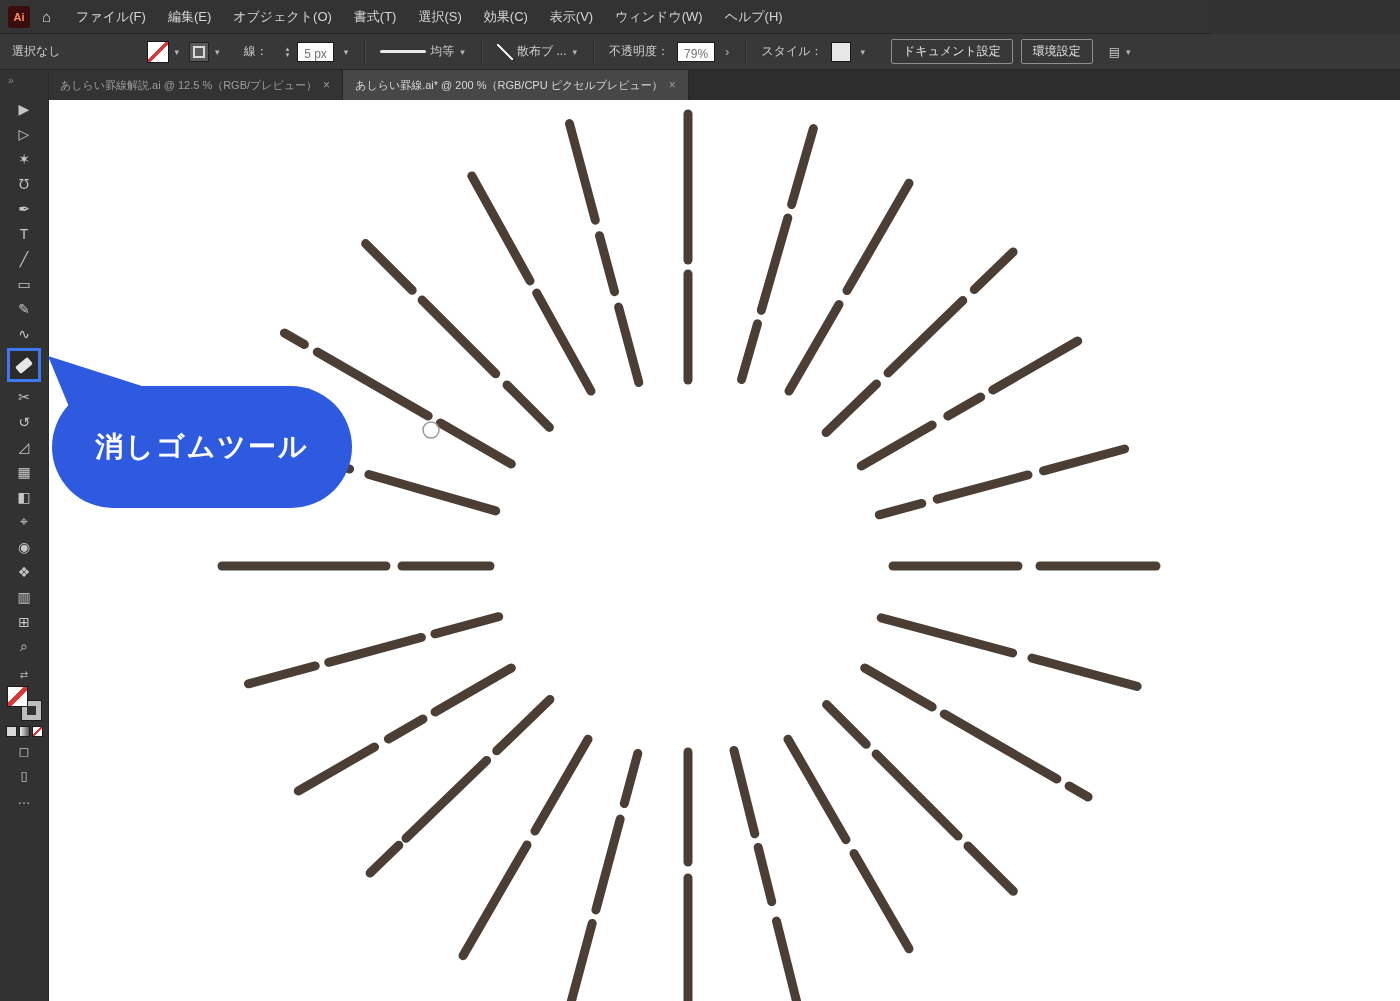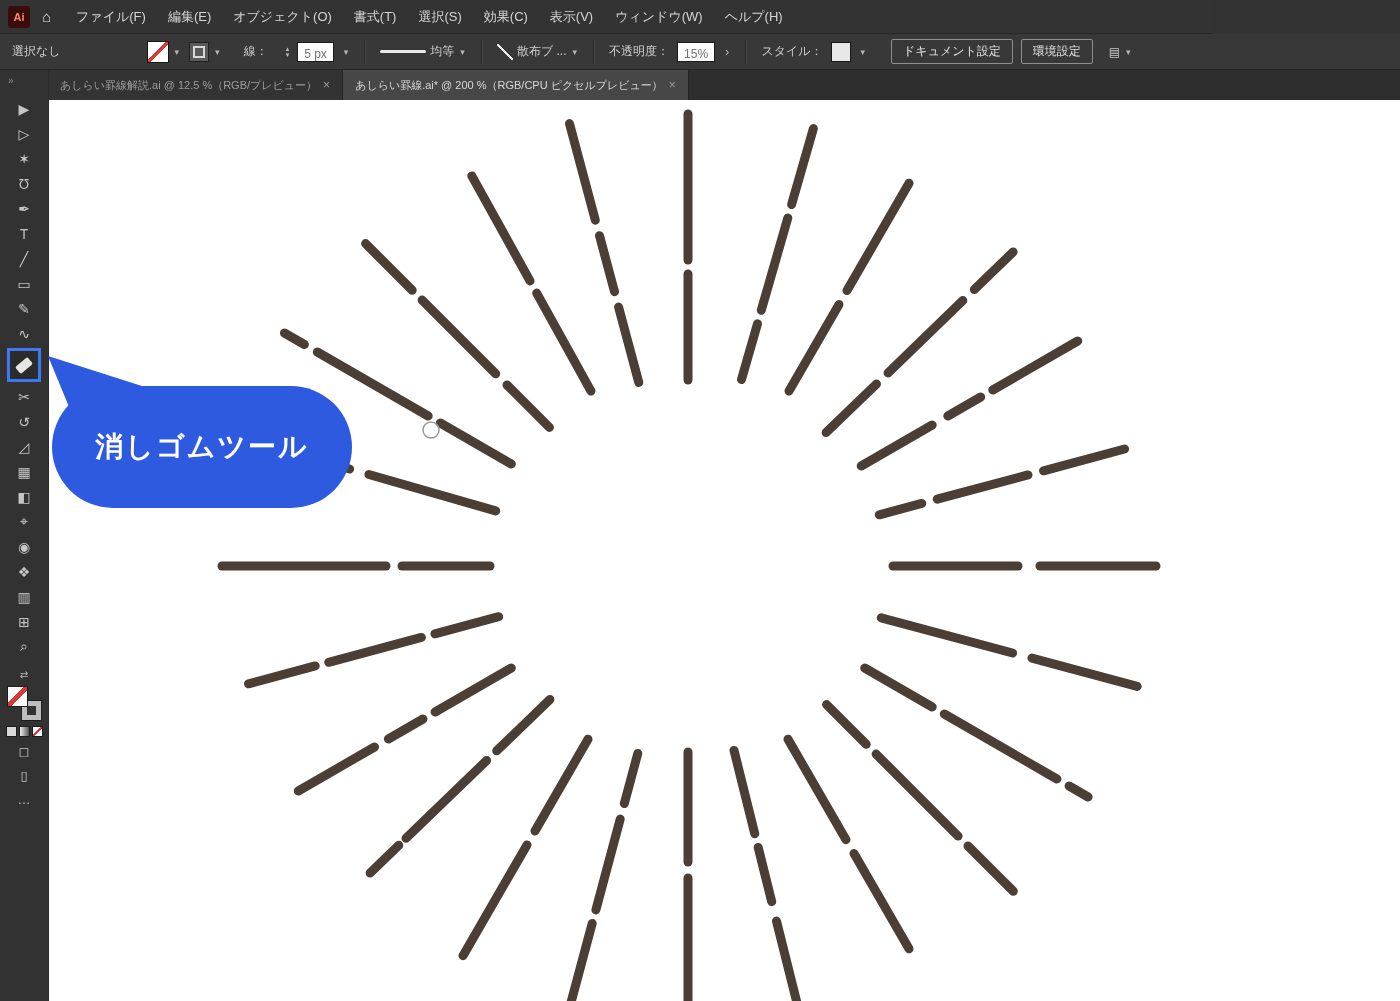--- a/index.html
+++ b/index.html
@@ -170,21 +170,21 @@
   <div class="cb-group">
     <div class="brush-slash"></div>
     <span>散布ブ ...</span>
     <span class="chev">▾</span>
   </div>
 
   <div class="divider"></div>
 
   <span class="cb-label">不透明度：</span>
   <div class="field">
-    <span>15%</span>
+    <span>79%</span>
   </div>
   <span class="chev-right">›</span>
 
   <div class="divider"></div>
 
   <span class="cb-label">スタイル：</span>
   <div class="style-swatch"></div>
   <span class="chev">▾</span>
 
   <button class="cb-button" style="margin-left:16px;">ドキュメント設定</button>

